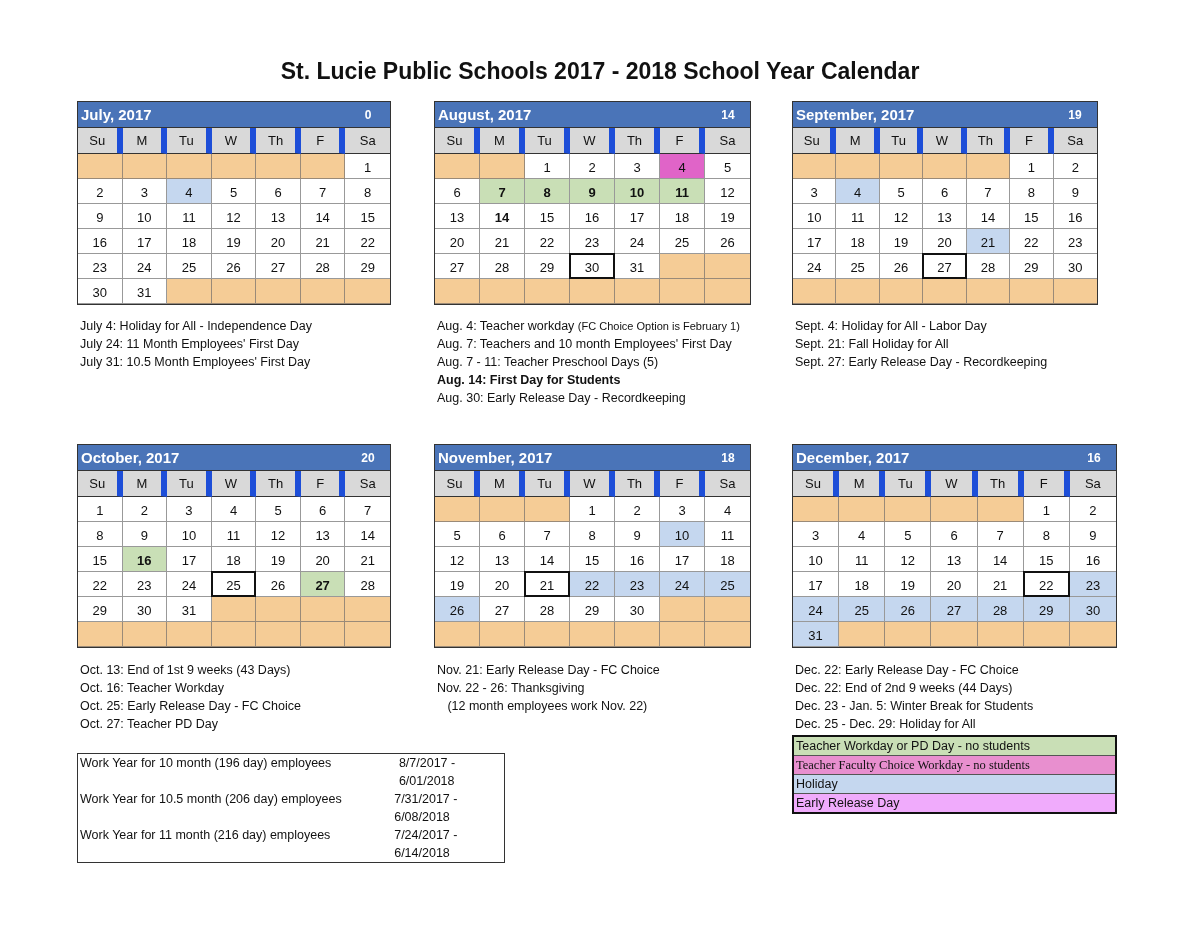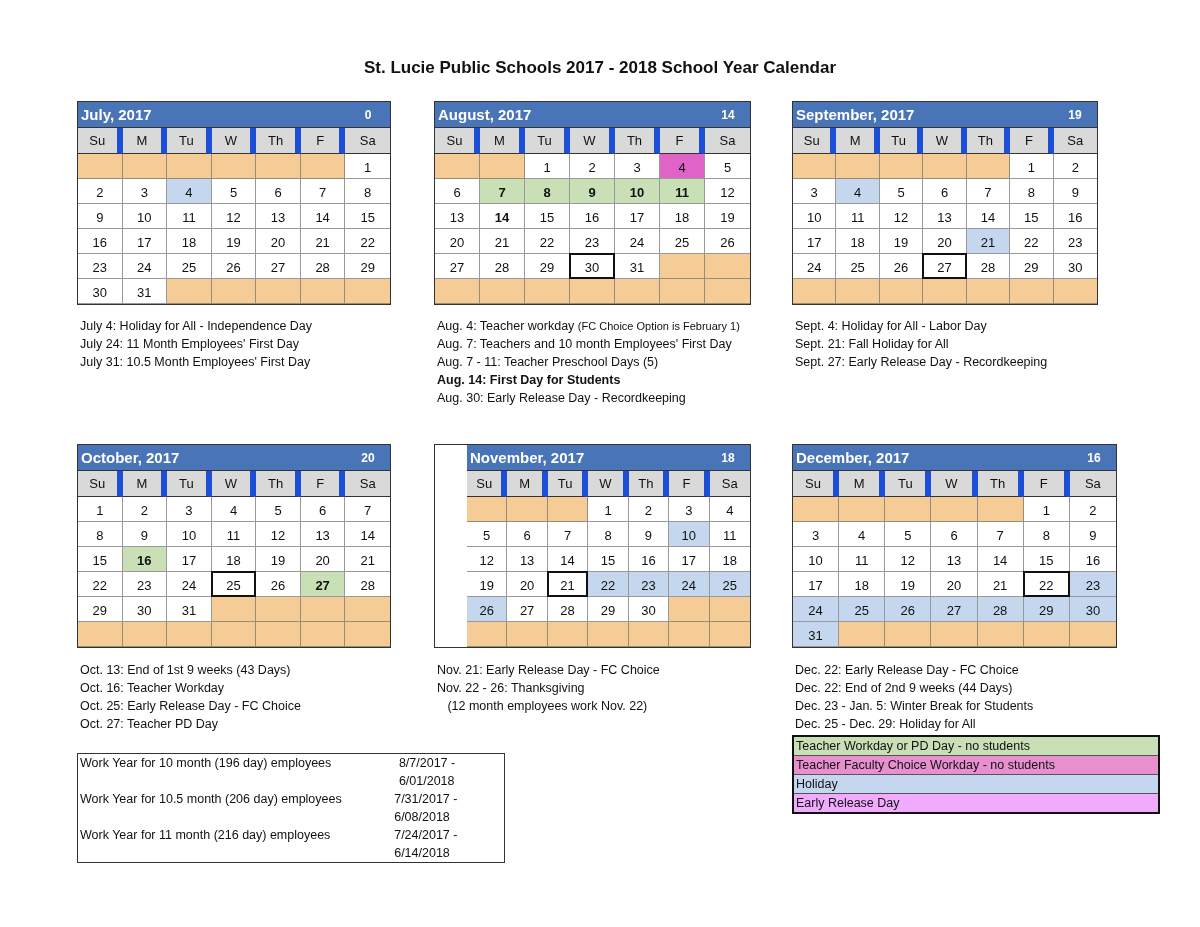--- a/index.html
+++ b/index.html
@@ -1,17 +1,17 @@
 <!DOCTYPE html>
 <html><head>
 <meta charset="utf-8">
 <style>
   html, body { margin:0; padding:0; background:#ffffff; }
   body { width:1200px; height:927px; position:relative; font-family:"Liberation Sans", sans-serif; color:#111; overflow:hidden; }
-  .title { position:absolute; top:58px; left:0; width:1200px; text-align:center; font-weight:bold; font-size:17px; color:#111; }
+  .title { position:absolute; top:58px; left:0; width:1200px; text-align:center; font-weight:bold; font-size:23px; color:#111; }
   .month { position:absolute; width:314px; border:1.5px solid #333; box-sizing:border-box; background:#fff; }
   .month-head { height:26px; background:#4a74b8; color:#fff; display:flex; align-items:center; justify-content:space-between; padding:0 4px 0 3px; box-sizing:border-box; border-bottom:1px solid #333; }
   .month-name { font-weight:bold; font-size:15px; }
   .month-count { font-weight:bold; font-size:12px; width:36px; text-align:center; }
   .grid { display:grid; grid-template-columns:repeat(7, 1fr); }
   .wd { height:26px; background:#d9d9d9; font-size:13px; display:flex; align-items:center; justify-content:center; border-right:6px solid #1d4ed8; border-bottom:1.5px solid #333; box-sizing:border-box; }
   .wd:nth-child(7n) { border-right:none; }
   .cell { height:25px; font-size:13px; display:flex; align-items:flex-end; justify-content:center; padding-bottom:3px; border-right:1px solid #999; border-bottom:1px solid #999; box-sizing:border-box; position:relative; }
   .cell:nth-child(7n) { border-right:none; }
   .cell.empty { background:#f5cc96; border-color:#9a8a78; }
@@ -20,21 +20,21 @@
   .cell.choice { background:#e064c8; }
   .cell.bold { font-weight:bold; }
   .cell.early::after { content:""; position:absolute; left:-1px; top:-1px; right:-1px; bottom:-1px; border:2.5px solid #111; pointer-events:none; }
   .notes { position:absolute; font-size:12.5px; line-height:18px; color:#111; }
   .notes div { white-space:nowrap; }
   .notes .b { font-weight:bold; }
   .notes .small { font-size:11px; }
   .worktable { position:absolute; left:77px; top:753px; width:428px; border:1.5px solid #333; box-sizing:border-box; font-size:12.5px; line-height:18px; }
   .worktable .row { display:flex; }
   .worktable .label { width:350px; padding-left:2px; }
-  .legend { position:absolute; left:792px; top:735px; width:368px; border:2.5px solid #111; box-sizing:border-box; font-size:12.5px; }
+  .legend { position:absolute; left:792px; top:735px; width:325px; border:2.5px solid #111; box-sizing:border-box; font-size:12.5px; }
   .legend .item { height:18px; line-height:18px; padding-left:2px; border-bottom:1px solid #555; }
   .legend .item:last-child { border-bottom:none; }
 </style>
 </head>
 <body>
 
 <div class="title">St. Lucie Public Schools 2017 - 2018 School Year Calendar</div>
 
 <div class="month" style="left:77px; top:101px;">
   <div class="month-head">
@@ -261,21 +261,21 @@
       <div class="cell empty"></div>
       <div class="cell empty"></div>
       <div class="cell empty"></div>
       <div class="cell empty"></div>
       <div class="cell empty"></div>
       <div class="cell empty"></div>
       <div class="cell empty"></div>
     </div>
 </div>
 
-<div class="month" style="left:434px; top:444px; width:317px;padding-left:32px;">
+<div class="month" style="left:434px; top:444px; width:317px;">
   <div class="month-head">
     <span class="month-name">November, 2017</span>
     <span class="month-count">18</span>
   </div>
   <div class="grid">
       <div class="wd">Su</div>
       <div class="wd">M</div>
       <div class="wd">Tu</div>
       <div class="wd">W</div>
       <div class="wd">Th</div>
@@ -434,16 +434,16 @@
     <span>7/31/2017 - 6/08/2018</span>
   </div>
   <div class="row">
     <span class="label">Work Year for 11 month (216 day) employees</span>
     <span>7/24/2017 - 6/14/2018</span>
   </div>
 </div>
 
 <div class="legend">
   <div class="item" style="background: rgb(201, 223, 182);">Teacher Workday or PD Day - no students</div>
-  <div class="item" style="background: rgb(232, 143, 207);">Teacher Faculty Choice Workday - no students</div>
+  <div class="item" style="background: rgb(232, 143, 207); font-family: Liberation Serif, serif;">Teacher Faculty Choice Workday - no students</div>
   <div class="item" style="background: rgb(197, 215, 239);">Holiday</div>
   <div class="item" style="background: #f0abfc;">Early Release Day</div>
 </div>
 
 </body></html>

